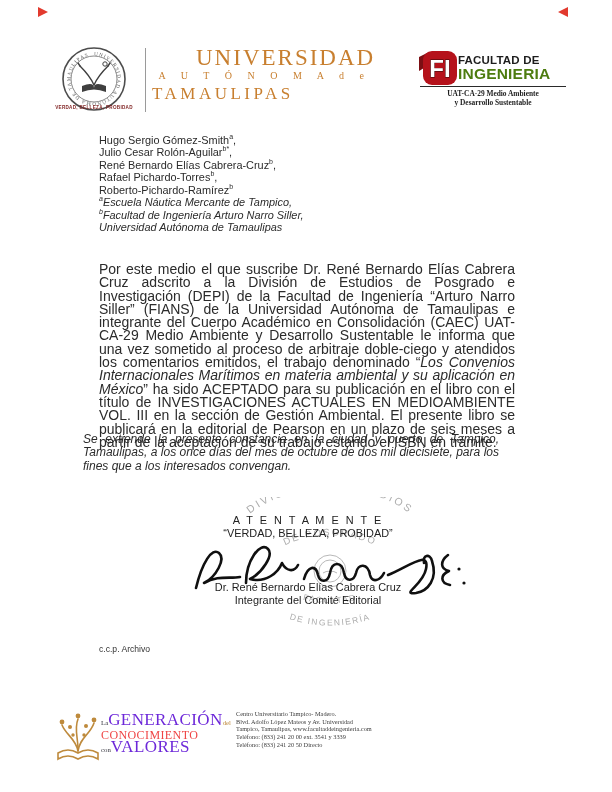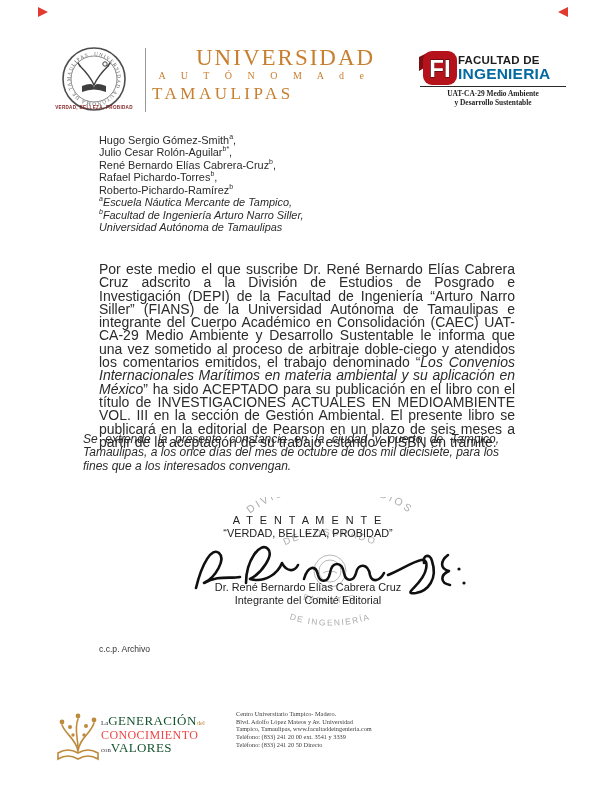--- a/index.html
+++ b/index.html
@@ -19,21 +19,21 @@
               font-weight:bold;color:#7e1f1f;letter-spacing:.3px;}
   .hdr-divider{left:145px;top:48px;width:1px;height:64px;background:#9a9a9a;}
   .wordmark{left:152px;top:46px;width:232px;text-align:left;color:#c87f2f;
             font-family:"Liberation Serif",serif;}
   .wm1{font-size:23px;letter-spacing:2px;line-height:24px;margin-left:44px;}
   .wm2{font-size:10px;letter-spacing:6.5px;line-height:11px;text-align:center;width:225px;}
   .wm3{font-size:17px;letter-spacing:3.5px;line-height:26px;}
 
   .fi-logo{left:417px;top:49px;}
   .fac1{left:458px;top:54px;font-size:11.5px;font-weight:bold;color:#1d1d1d;letter-spacing:.2px;}
-  .fac2{left:458px;top:65px;font-size:15.5px;font-weight:bold;color:#0369a1;letter-spacing:.2px;text-align:right;}
+  .fac2{left:458px;top:65px;font-size:15.5px;font-weight:bold;color:#4d7c0f;letter-spacing:.2px;text-align:right;}
   .fac-rule{left:420px;top:86px;width:146px;height:1px;background:#2a2a2a;}
   .fac-sub{left:408px;top:90px;width:170px;text-align:center;font-family:"Liberation Serif",serif;
            font-weight:bold;font-size:7.4px;color:#1d1d1d;line-height:8.8px;}
 
   
   .recip{left:99px;top:134px;width:420px;font-size:10.9px;line-height:12.45px;}
   .recip sup{font-size:7px;line-height:0;}
   .affil{font-style:italic;}
   .presente{letter-spacing:1px;}
 
@@ -53,21 +53,21 @@
   .sig-name{left:150px;top:581px;width:316px;text-align:center;font-size:10.9px;color:#1e1e1e;}
   .sig-role{left:150px;top:594px;width:316px;text-align:center;font-size:10.9px;color:#1e1e1e;}
 
   .ccp{left:99px;top:644px;font-size:8.6px;color:#333;}
 
   
   .f-tree{left:52px;top:709px;}
   .f-slogan{left:101px;top:714px;width:118px;font-family:"Liberation Serif",serif;line-height:11px;}
   .sl-sm{font-size:6.8px;color:#33333d;}
   .sl-sm-g{font-size:6.8px;color:#be8a3c;}
-  .sl-dark{font-size:13px;color:#14532d;letter-spacing:.4px;}
+  .sl-dark{font-size:17px;color:#6d28d9;letter-spacing:.4px;}
   .sl-gold{font-size:12px;color:#ef4444;letter-spacing:.4px;}
   .f-addr{left:236px;top:710px;width:190px;font-family:"Liberation Serif",serif;
           font-size:6.3px;line-height:7.7px;color:#3d3d3d;}
 </style>
 </head>
 <body>
 
 <div class="page">
 
   <div class="abs mark-l"></div>

